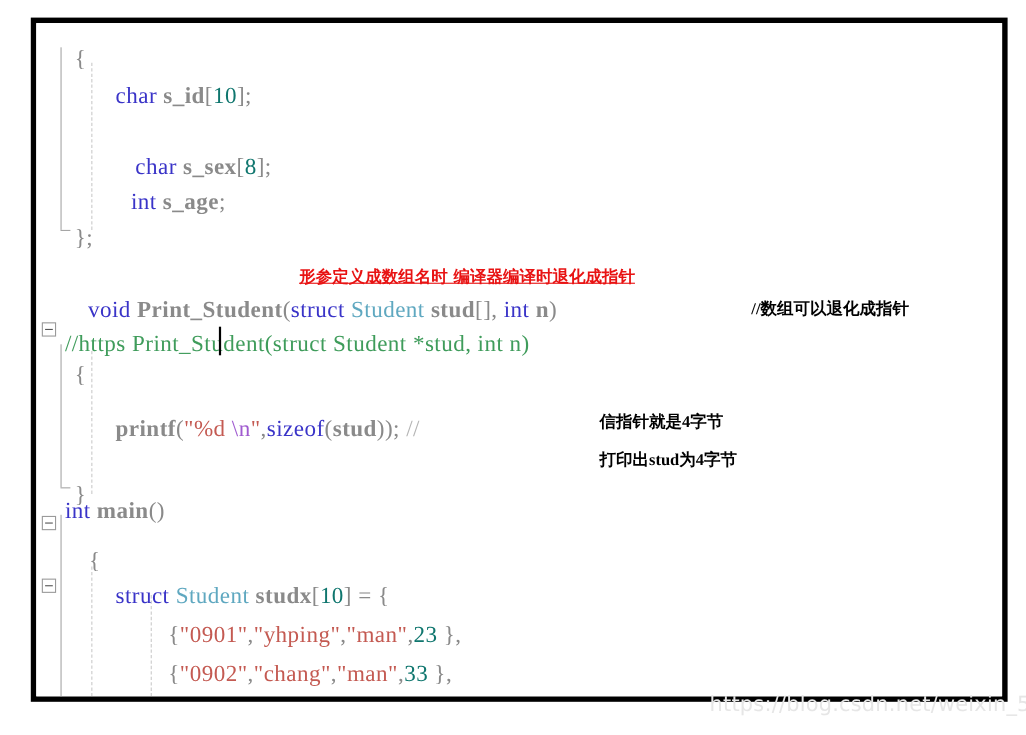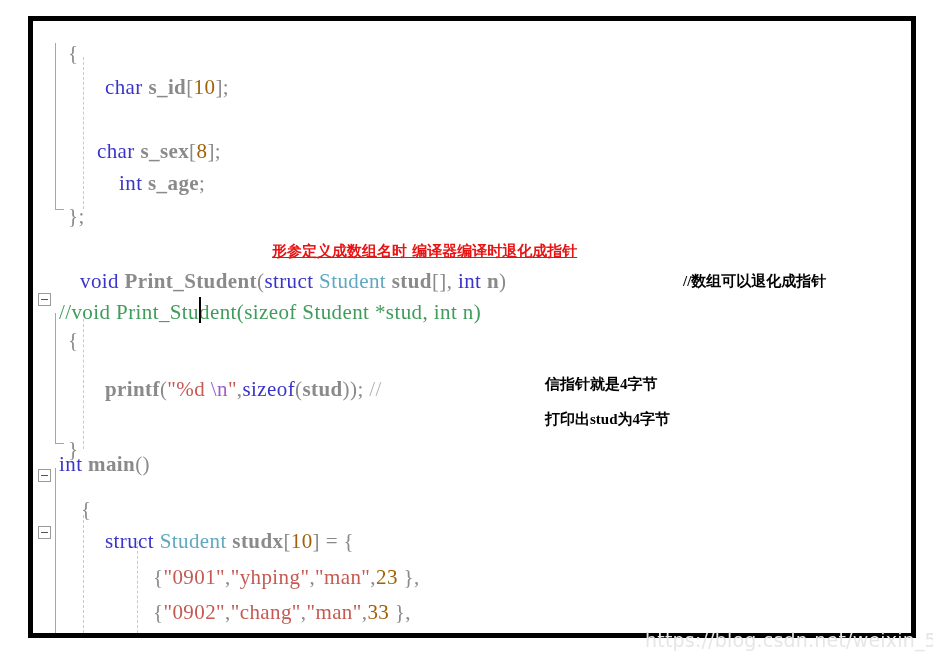--- a/index.html
+++ b/index.html
@@ -82,21 +82,21 @@
     font-family: "Liberation Serif", "DejaVu Serif", serif;
     font-size: 21px;
     line-height: 21px;
     letter-spacing: 0.4px;
   }
 
   
   .kw   { color: #3a34c8; }            
   .typ  { color: #5fa8c0; }            
   .id   { color: #8a8a8a; font-weight: bold; }            
-  .num  { color: #a16207; }            
+  .num  { color: #0f766e; }            
   .pun  { color: #8a8a8a; }            
   .str  { color: #c45a52; }            
   .esc  { color: #a05bd0; }            
   .cmt  { color: #3f9c5b; }            
   .cmt-gray { color: #b4b4b4; }        
 
   
   .anno {
     position: absolute;
     white-space: pre;
@@ -147,29 +147,29 @@
 
     <div class="fold-box" style="left:5px;  top:272px;"></div>
     <div class="fold-box" style="left:5px;  top:448px;"></div>
     <div class="fold-box" style="left:5px;  top:505px;"></div>
 
     <div class="line" style="left:35px; top:22px;"><span class="pun">{</span></div>
 
     <div class="line" style="left:72px; top:56px;"><span class="kw">char</span> <span class="id">s_id</span><span class="pun">[</span><span class="num">10</span><span class="pun">];</span></div>
 
 
-    <div class="line" style="left:64px; top:120px;"><span class="kw">char</span> <span class="id">s_sex</span><span class="pun">[</span><span class="num">8</span><span class="pun">];</span></div>
+    <div class="line" style="left:90px; top:120px;"><span class="kw">char</span> <span class="id">s_sex</span><span class="pun">[</span><span class="num">8</span><span class="pun">];</span></div>
 
     <div class="line" style="left:58px; top:152px;margin-left:28px;"><span class="kw">int</span> <span class="id">s_age</span><span class="pun">;</span></div>
 
     <div class="line" style="left:35px; top:185px;"><span class="pun">};</span></div>
 
     <div class="line" style="left:47px; top:250px;"><span class="kw">void</span> <span class="id">Print_Student</span><span class="pun">(</span><span class="kw">struct</span> <span class="typ">Student</span> <span class="id">stud</span><span class="pun">[], </span><span class="kw">int</span> <span class="id">n</span><span class="pun">)</span></div>
 
-    <div class="line" style="left:26px; top:281px;"><span class="cmt">//void Print_Student(sizeof Student *stud, int n)</span></div>
+    <div class="line" style="left:26px; top:281px;"><span class="cmt">//https Print_Student(struct Student *stud, int n)</span></div>
     <div id="caret" style="left:166px; top:276px; height:26px;"></div>
 
     <div class="line" style="left:35px; top:309px;"><span class="pun">{</span></div>
 
     <div class="line" style="left:72px; top:358px;"><span class="id">printf</span><span class="pun">(</span><span class="str">"%d </span><span class="esc">\n</span><span class="str">"</span><span class="pun">,</span><span class="kw">sizeof</span><span class="pun">(</span><span class="id">stud</span><span class="pun">));</span> <span class="cmt-gray">//</span></div>
 
     <div class="line" style="left:35px; top:418px;"><span class="pun">}</span></div>
 
     <div class="line" style="left:26px; top:433px;text-align:center;"><span class="kw">int</span> <span class="id">main</span><span class="pun">()</span></div>
 

